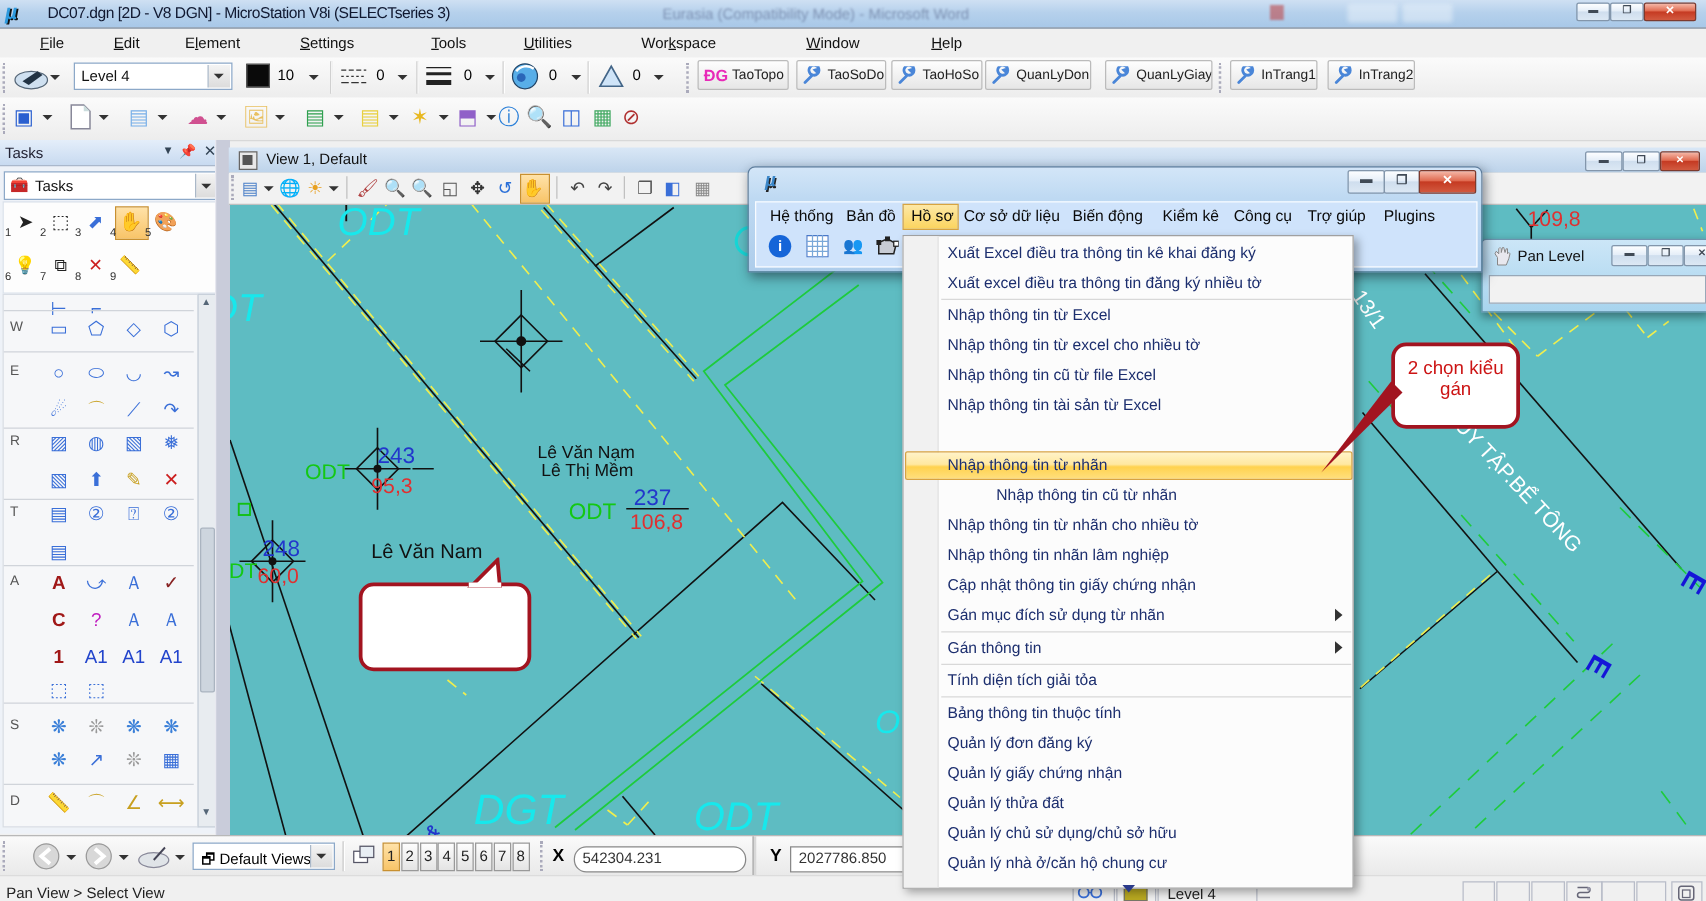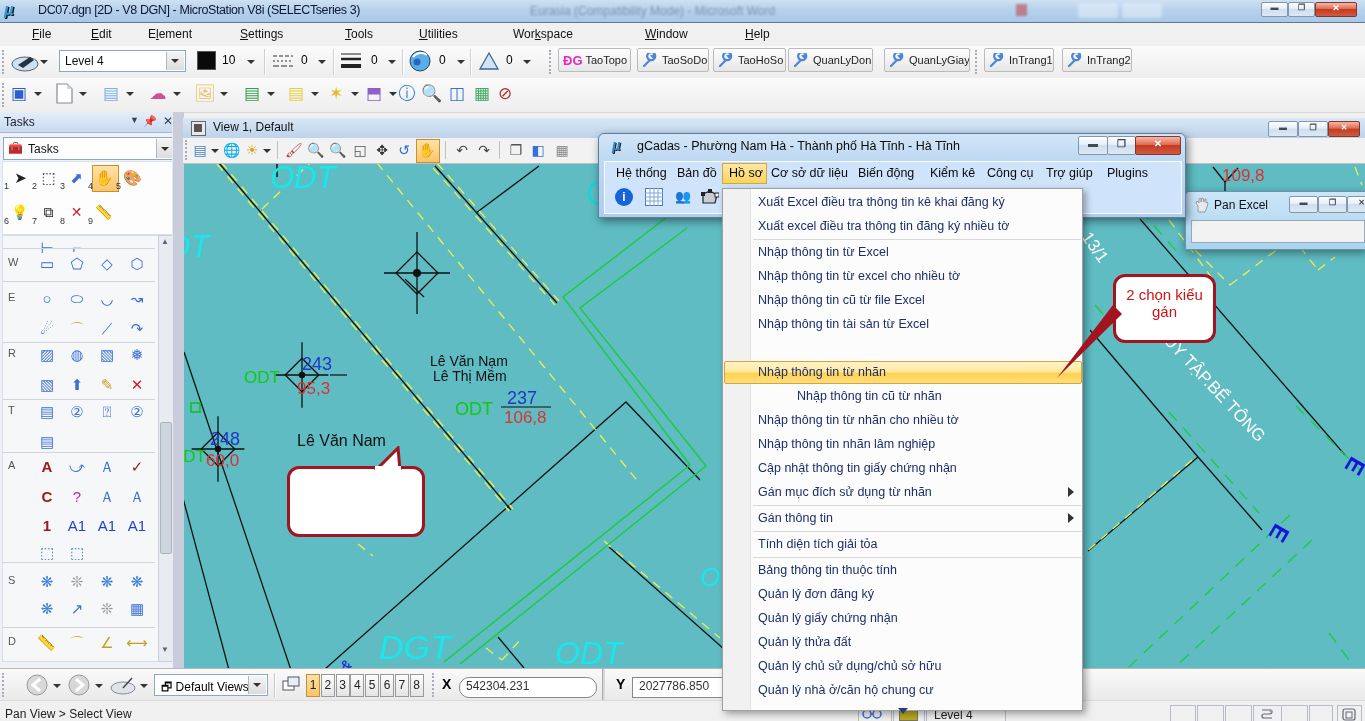--- a/index.html
+++ b/index.html
@@ -490,36 +490,35 @@
     <svg style="position:absolute;left:1342px;top:7px;" width="14" height="13">
       <rect x="1" y="1" width="12" height="11" rx="2" fill="none" stroke="#667" stroke-width="1.2"></rect>
       <rect x="4" y="4" width="6" height="6" fill="none" stroke="#667"></rect>
     </svg>
   </div>
 
 <div class="abs panview">
 <svg style="position:absolute;left:8px;top:5px;" width="15" height="16" viewBox="0 0 15 16">
       <path d="M4,15 L4,9 L2,6 L3,4 L5,6 L5,2 L6,1 L7,2 L7,5 L8,1 L9,1 L10,5 L11,2 L12,2 L12,6 L13,5 L14,6 L13,10 L11,15 Z" fill="#e8e8ee" stroke="#888" stroke-width="0.8"></path>
     </svg>
-<div style="position:absolute;left:28px;top:6px;font-size:12px;color:#111;">Pan Excel</div>
+<div style="position:absolute;left:28px;top:6px;font-size:12px;color:#111;">Pan Level</div>
 <div class="aerobtn" style="left:103px;top:4px;width:27px;height:15px;">
       <div class="bsym" style="font-size:8px;">▬</div>
     </div>
 <div class="aerobtn" style="left:132px;top:4px;width:27px;height:15px;">
       <div class="bsym" style="font-size:8px;">❐</div>
     </div>
 <div class="aerobtn" style="left:161px;top:4px;width:27px;height:15px;">
       <div class="bsym" style="font-size:8px;">✕</div>
     </div>
 <div style="position:absolute;left:5px;top:28px;width:172px;height:21px;background:#f2f2f2;border:1px solid #98a8b8;"></div>
 </div>
 
 <div class="abs gcadas">
 <div style="position:absolute;left:13px;top:2px;font-size:15px;font-weight:bold;font-style:italic;color:#3a86c8;text-shadow:1px 1px 0 #222;">µ</div>
-<div style="position:absolute;left:38px;top:5px;font-size:12.5px;color:#0a0a0a;">gCadas - Phường Nam Hà - Thành phố Hà Tĩnh - Hà Tĩnh</div>
 <div class="aerobtn" style="left:479px;top:2px;width:28px;">
       <div class="bsym">▬</div>
     </div>
 <div class="aerobtn" style="left:508px;top:2px;width:27px;">
       <div class="bsym">❐</div>
     </div>
 <div class="aerobtn aeroclose" style="left:536px;top:2px;width:44px;">
       <div class="bsym" style="color:#fff;">✕</div>
     </div>
 <div class="gmenu" style="position:absolute;left:5px;top:27px;width:576px;height:51px;background:#cfe3fb;border:1px solid #f8fbff;">

